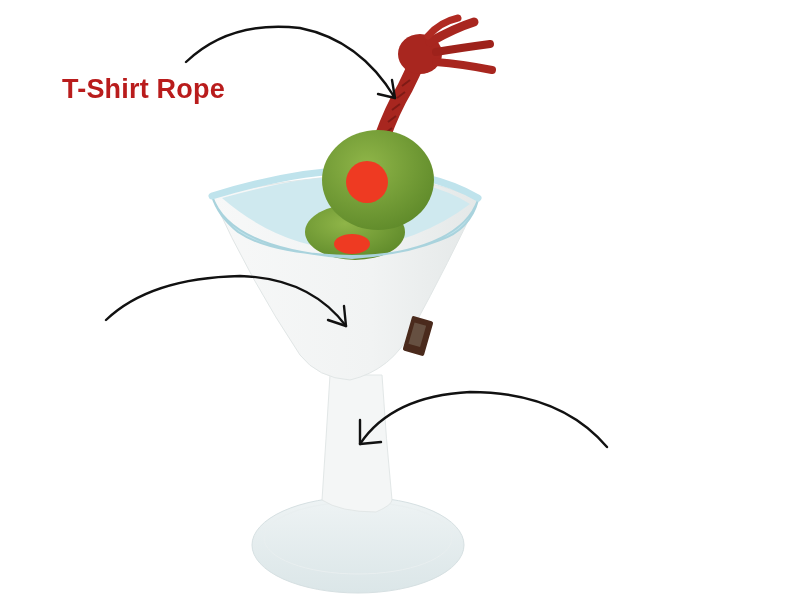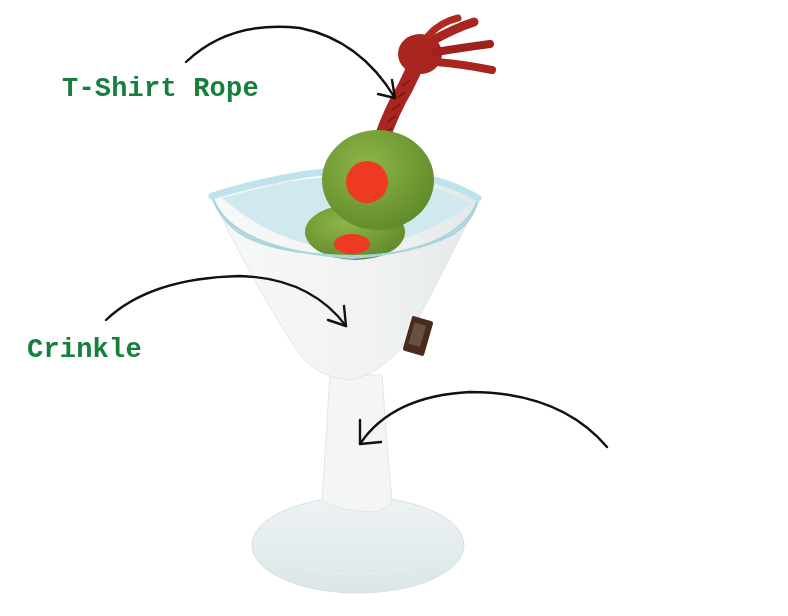--- a/index.html
+++ b/index.html
@@ -1,18 +1,18 @@
 <!DOCTYPE html>
 <html><head>
   <meta charset="utf-8">
   <style>
     html, body { margin:0; padding:0; background:#ffffff; }
     body { width:788px; height:616px; position:relative; overflow:hidden; font-family:"Liberation Sans", sans-serif; }
     .stage { position:absolute; left:0; top:0; width:788px; height:616px; }
-    .label { position:absolute; color:#15803d; font-weight:700; font-family:Liberation Mono, monospace; letter-spacing:0.2px; white-space:nowrap; }
+    .label { position:absolute; color:#b91c1c; font-weight:700; font-family:Liberation Sans, sans-serif; letter-spacing:0.2px; white-space:nowrap; }
     #lbl-rope { left:62px; top:74px; font-size:27px; }
     #lbl-crinkle { left:27px; top:335px; font-size:27px; }
     #lbl-squeaker { left:513px; top:458px; font-size:27px; }
     svg { position:absolute; left:0; top:0; }
   </style>
 </head>
 <body>
 
 <div class="stage">
   <svg width="788" height="616" viewBox="0 0 788 616">
@@ -87,14 +87,13 @@
       <path d="M106 320 Q150 278 240 276 Q310 278 346 326" stroke-width="2.4"></path>
       <path d="M346 326 L344 306 M346 326 L328 320" stroke-width="2.4"></path>
     </g>
     <g fill="none" stroke="#111" stroke-linecap="round">
       <path d="M607 447 Q560 392 470 392 Q392 396 360 444" stroke-width="2.4"></path>
       <path d="M360 444 L360 420 M360 444 L381 442" stroke-width="2.4"></path>
     </g>
   </svg>
 
   <div class="label" id="lbl-rope">T-Shirt Rope</div>
-  <div class="label" id="lbl-crinkle">Crinkle</div>
 </div>
 
 </body></html>

